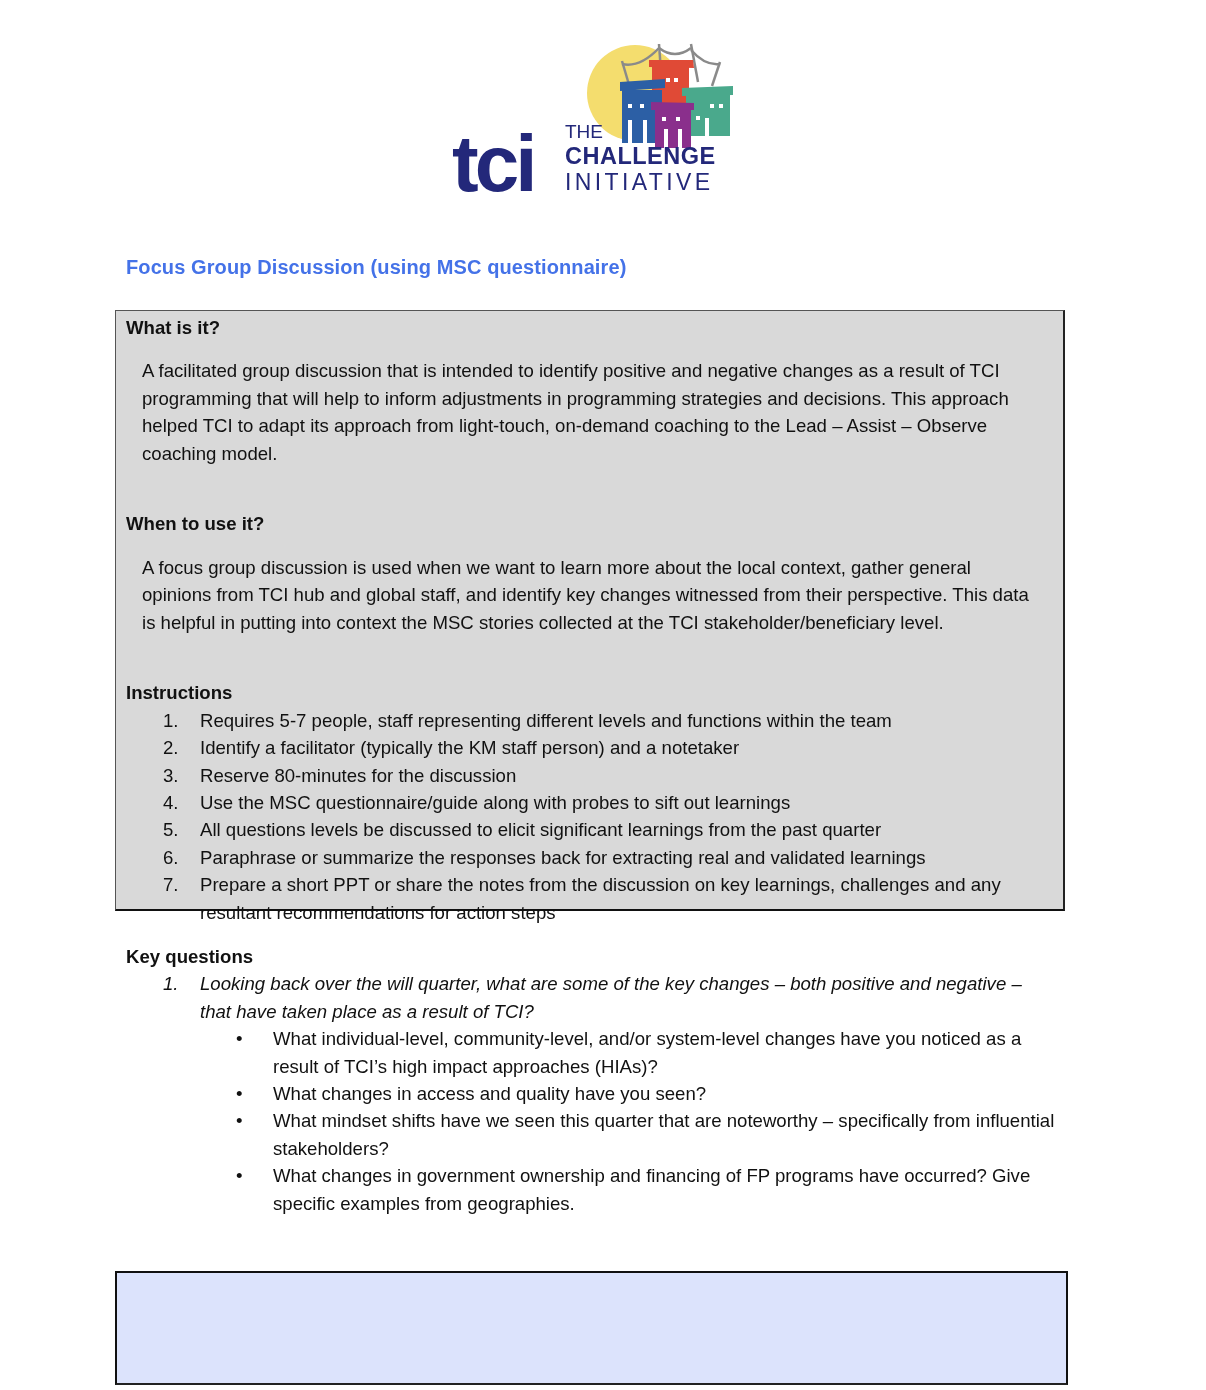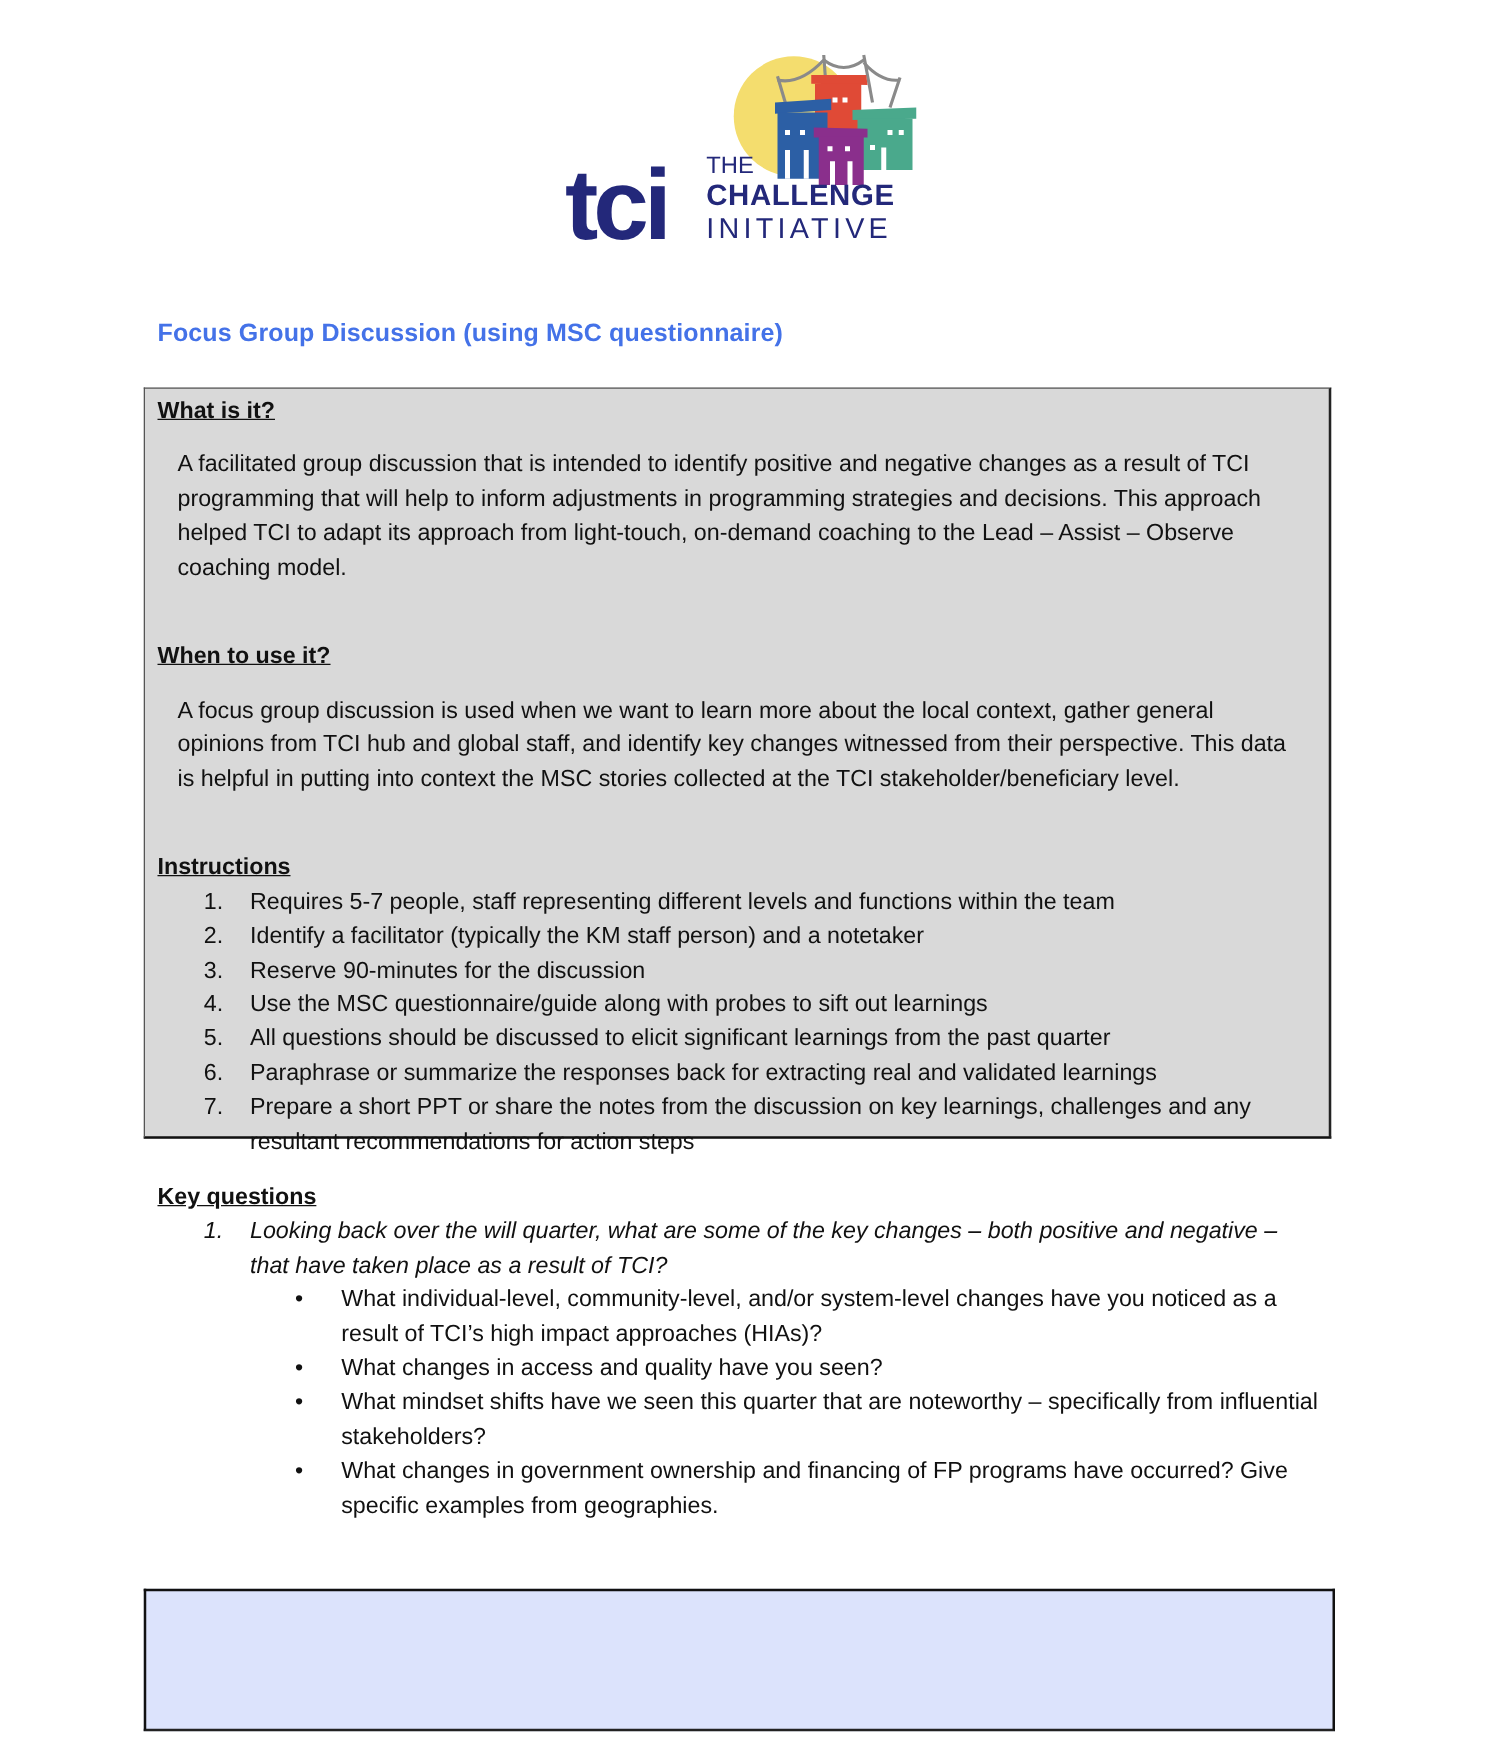--- a/index.html
+++ b/index.html
@@ -43,21 +43,20 @@
       border-bottom: 2px solid #111;
       border-right: 2px solid #222;
       box-sizing: border-box;
       padding: 3px 10px 0 10px;
       font-size: 18.6px;
       line-height: 27.4px;
     }
     .section-heading {
       font-weight: bold;
       margin: 0;
-      text-decoration: underline;
     }
     .para {
       margin: 16px;
     }
     .spacer { height: 27.4px; }
     ol.instr {
       margin: 0;
       padding: 0;
       list-style: none;
     }
@@ -192,29 +191,29 @@
     <li>
       <span class="num">1.</span>
       <span class="txt">Requires 5-7 people, staff representing different levels and functions within the team</span>
     </li>
     <li>
       <span class="num">2.</span>
       <span class="txt">Identify a facilitator (typically the KM staff person) and a notetaker</span>
     </li>
     <li>
       <span class="num">3.</span>
-      <span class="txt">Reserve 90-minutes for the discussion</span>
+      <span class="txt">Reserve 80-minutes for the discussion</span>
     </li>
     <li>
       <span class="num">4.</span>
       <span class="txt">Use the MSC questionnaire/guide along with probes to sift out learnings</span>
     </li>
     <li>
       <span class="num">5.</span>
-      <span class="txt">All questions should be discussed to elicit significant learnings from the past quarter</span>
+      <span class="txt">All questions levels be discussed to elicit significant learnings from the past quarter</span>
     </li>
     <li>
       <span class="num">6.</span>
       <span class="txt">Paraphrase or summarize the responses back for extracting real and validated learnings</span>
     </li>
     <li>
       <span class="num">7.</span>
       <span class="txt">Prepare a short PPT or share the notes from the discussion on key learnings, challenges and any resultant recommendations for action steps</span>
     </li>
   </ol>

